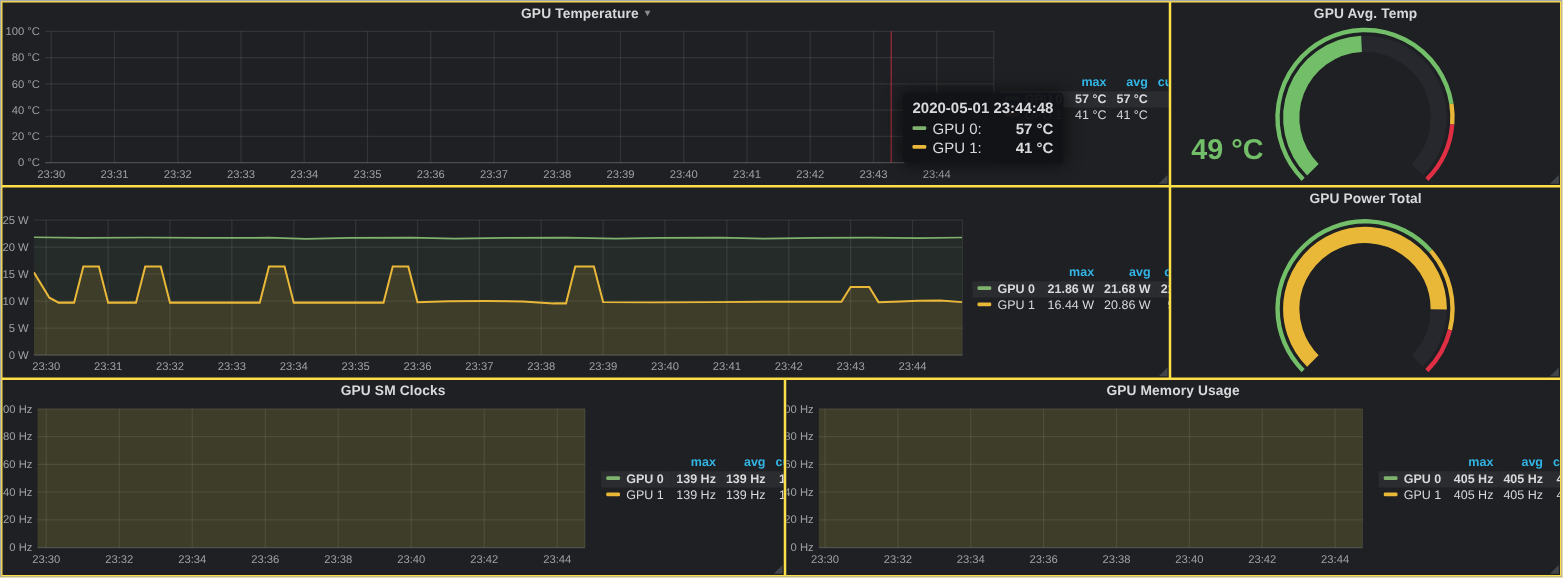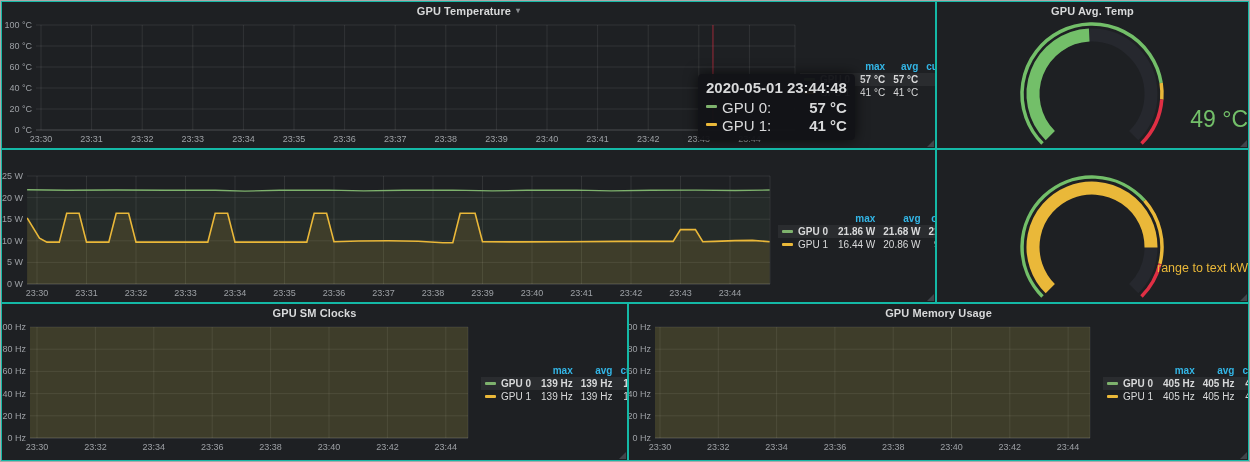--- a/index.html
+++ b/index.html
@@ -1,20 +1,20 @@
 <!DOCTYPE html>
 <html><head>
 <meta charset="utf-8">
 <style>
   * { box-sizing: border-box; }
   html,body { margin:0; padding:0; background:#fff; }
   body { font-family:"Liberation Sans", sans-serif; }
   .screen {
     position:relative; width:1250px; height:462px;
-    border:1px solid #a9a9a9; padding:1px; background:#14b8a6; overflow:hidden;
+    border:1px solid #a9a9a9; padding:1px; background:#fde047; overflow:hidden;
   }
   .row { display:flex; gap:2px; margin-bottom:2px; }
   .panel { position:relative; background:#1e2023; overflow:hidden; flex:none; }
   .p-temp  { width:933px; height:146px; }
   .p-gtemp { width:311px; height:146px; }
   .p-power { width:933px; height:152px; }
   .p-gpow  { width:311px; height:152px; }
   .p-sm    { width:625px; height:156px; }
   .p-mem   { width:619px; height:156px; }
 
@@ -35,30 +35,30 @@
   .legend-sm    { left:479px; top:22px; }
   .legend-mem   { left:474px; top:22px; }
   table.legend-table { border-collapse:collapse; font-size:10px; color:#d8d9da;margin-top:38px; }
   table.legend-table th { color:#33b5e5; font-weight:700; text-align:right; padding:1px 4px; font-size:10px; }
   table.legend-table td { padding:1px 4px; text-align:right; min-width:26px; white-space:nowrap; }
   table.legend-table td.lname { text-align:left; cursor:pointer; padding-right:6px; }
   table.legend-table tr.hl { background:rgba(255,255,255,0.055);font-weight:bold; }
   .dash { display:inline-block; width:11px; height:3px; border-radius:1px; margin-right:5px; vertical-align:middle; position:relative; top:-1px; }
 
   .tooltip {
-    position:absolute; left:696px; top:72px; z-index:10;
+    position:absolute; left:720px; top:72px; z-index:10;
     background:rgba(18,19,23,0.96); border-radius:4px; padding:5px 8px 6px 8px;
-    font-size:15px; color:#d8d9da; box-shadow:0 0 14px rgba(0,0,0,0.65); white-space:nowrap;
+    font-size:12px; color:#d8d9da; box-shadow:0 0 14px rgba(0,0,0,0.65); white-space:nowrap;
   }
   .tt-time { font-weight:700; margin-bottom:3px; }
   .tt-row { display:flex; align-items:center; margin-top:1px; }
   .tt-label { margin-right:4px; }
   .tt-val { font-weight:700; margin-left:auto; }
 
-  .gauge-value { position:absolute; left:16px; right:0; text-align:right; z-index:4; font-weight:400; }
+  .gauge-value { position:absolute; left:16px; right:0; text-align:left; z-index:4; font-weight:700; }
   .gv-temp  { top:104px; font-size:23px; color:#73bf69; }
   .gv-power { top:111px; font-size:12.5px; color:#eab839; }
 
   .resize-handle {
     position:absolute; right:1px; bottom:1px; width:0; height:0; z-index:6; cursor:nwse-resize;
     border-bottom:7px solid #41454b; border-left:7px solid transparent;
   }
 </style>
 </head>
 <body>
@@ -266,30 +266,32 @@
                 <td>20.86 W</td>
                 <td>9.79 W</td>
               </tr>
             </tbody>
           </table>
         </div>
       <div class="resize-handle"></div>
     </section>
 
     <section class="panel p-gpow">
+      <header class="panel-header">
+        <span>GPU Power Total</span>
+      </header>
       <div class="gauge-host" id="gauge-gpow">
           <svg width="311" height="152">
             <path d="M113.28,138.72 A59,59 0 1 1 196.72,138.72" stroke="#26282e" fill="none" stroke-width="13"></path>
             <path d="M105.50,146.50 A70,70 0 1 1 207.51,50.71" stroke="#73bf69" fill="none" stroke-width="3.5"></path>
             <path d="M207.51,50.71 A70,70 0 0 1 222.94,113.88" stroke="#eab839" fill="none" stroke-width="3.5"></path>
             <path d="M222.94,113.88 A70,70 0 0 1 204.50,146.50" stroke="#e02f44" fill="none" stroke-width="3.5"></path>
             <path d="M113.28,138.72 A59,59 0 1 1 214.00,97.46" stroke="#eab839" fill="none" stroke-width="13"></path>
           </svg>
         </div>
-      <div class="gauge-value gv-power">range to text kW</div>
       <div class="resize-handle"></div>
     </section>
   </div>
 
   <div class="row">
     <section class="panel p-sm">
       <header class="panel-header">
         <span>GPU SM Clocks</span>
       </header>
       <div class="chart-host" id="chart-sm">

